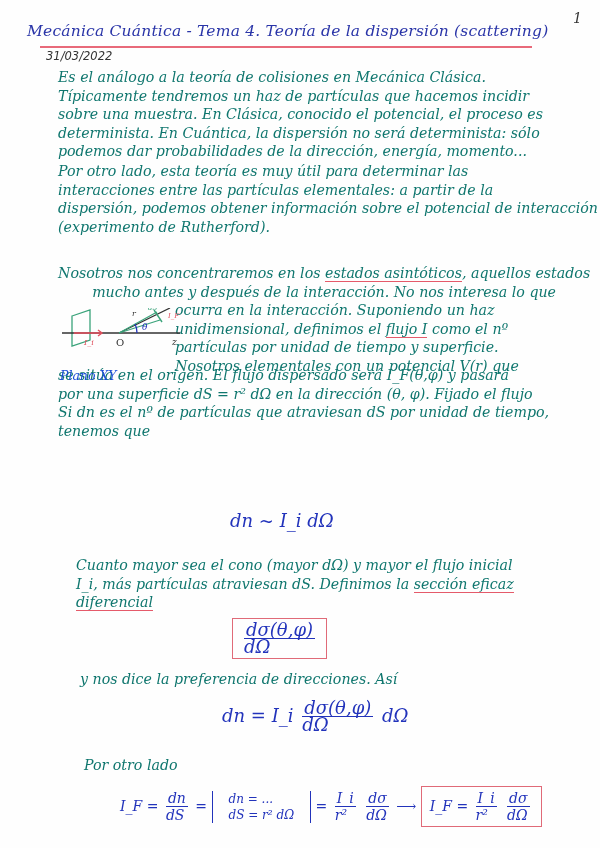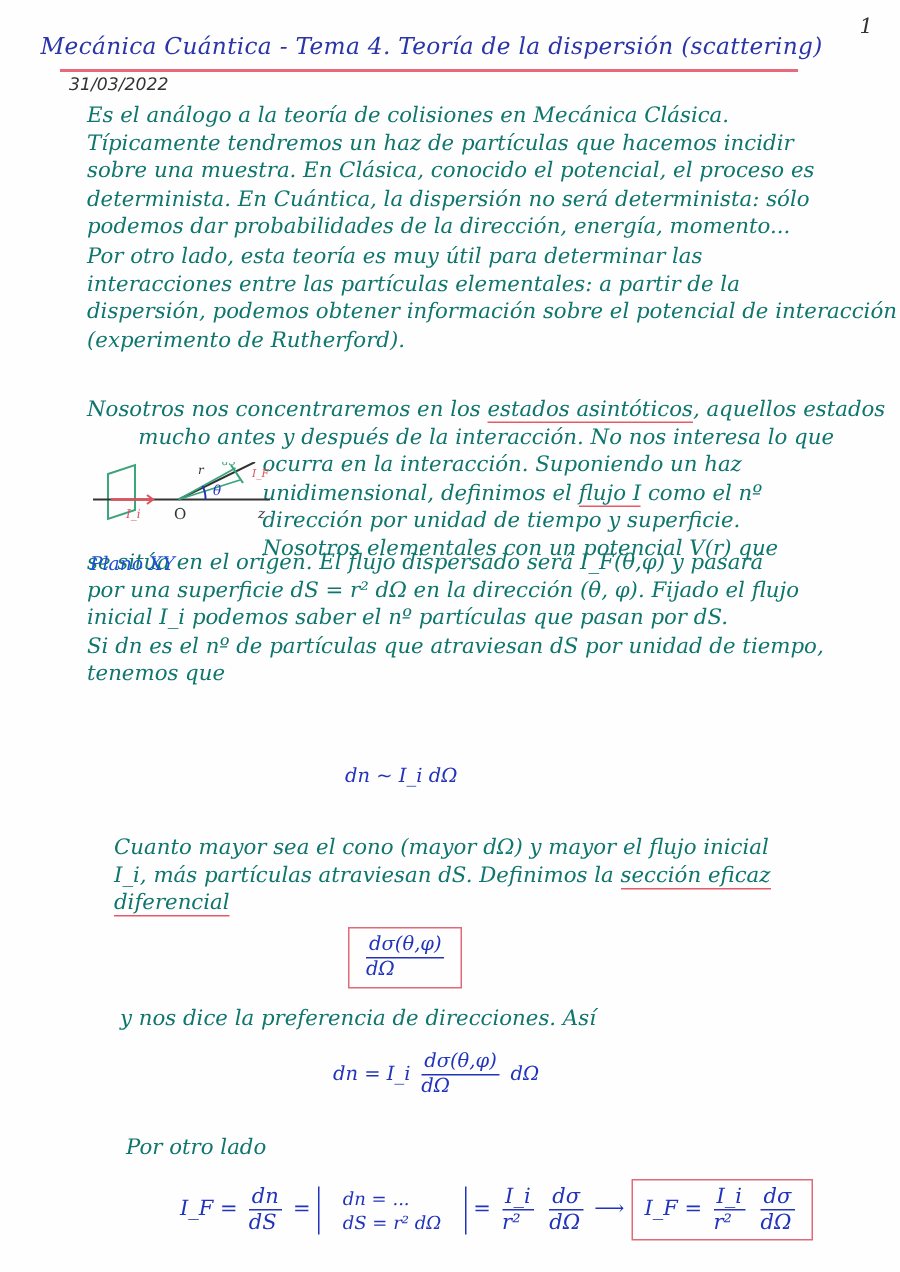--- a/index.html
+++ b/index.html
@@ -6,21 +6,21 @@
     body { width: 600px; height: 848px; position: relative; overflow: hidden;
            font-family: "DejaVu Serif", serif; color: #2233aa; }
     .page { position: absolute; left: 0; top: 0; width: 600px; height: 848px; background: #fefefe; }
     .pnum { position: absolute; right: 18px; top: 10px; font-size: 14px; color: #333; font-style: italic; }
     .title { position: absolute; left: 27px; top: 22px; font-size: 15.5px; font-style: italic; color: #2a35a8; white-space: nowrap; letter-spacing: 0.2px; }
     .title-rule { position: absolute; left: 40px; top: 46px; width: 492px; height: 2px; background: #e86a7a; }
     .date { position: absolute; left: 46px; top: 49px; font-size: 11.5px; color: #333; font-style: italic; font-family: "DejaVu Sans", sans-serif; text-align: center; }
     .lines { position: absolute; left: 58px; font-size: 14.2px; font-style: italic; color: #0f766e; line-height: 18.5px; }
     .lines div { white-space: nowrap; }
     .ul { border-bottom: 1.6px solid #e55a6a; }
-    .eq { position: absolute; font-style: italic; color: #2233bb; font-size: 13px; }
+    .eq { position: absolute; font-style: italic; color: #2233bb; font-size: 18px; }
     .frac { display: inline-flex; flex-direction: column; align-items: flex-start; vertical-align: middle; margin: 0 3px; }
     .frac .num { border-bottom: 1.2px solid #2233bb; padding: 0 2px; line-height: 16px; }
     .frac .den { line-height: 16px; }
     .box { border: 1.5px solid #e06a78; padding: 3px 8px; display: inline-block; }
     .diagram { position: absolute; left: 62px; top: 308px; width: 120px; height: 80px; }
     .plano { position: absolute; left: 60px; top: 368px; font-size: 12.5px; color: #1d4ed8; font-style: italic; }
     .bar { display: inline-block; border-left: 1.5px solid #2233bb; border-right: 1.5px solid #2233bb; padding: 0 16px; vertical-align: middle; line-height: 16px; font-size: 12px; }
   </style>
 </head>
 <body>
@@ -52,27 +52,26 @@
     <div>
       <span>Nosotros nos concentraremos en los </span><span class="ul">estados asintóticos</span><span>, aquellos estados</span>
     </div>
     <div>mucho antes y después de la interacción. No nos interesa lo que</div>
   </div>
   <div class="lines" style="top:301px; left:175px;">
     <div>ocurra en la interacción. Suponiendo un haz</div>
     <div>
       <span>unidimensional, definimos el </span><span class="ul">flujo I</span><span> como el nº</span>
     </div>
-    <div>dirección por unidad de tiempo y superficie.</div>
+    <div>partículas por unidad de tiempo y superficie.</div>
     <div>Nosotros elementales con un potencial V(r) que</div>
   </div>
   <div class="lines" style="top:366px;">
     <div>se sitúa en el origen. El flujo dispersado será I_F(θ,φ) y pasará</div>
     <div>por una superficie dS = r² dΩ en la dirección (θ, φ). Fijado el flujo</div>
-    <div>inicial I_i podemos saber el nº partículas que pasan por dS.</div>
     <div>Si dn es el nº de partículas que atraviesan dS por unidad de tiempo,</div>
     <div>tenemos que</div>
   </div>
 
   <svg class="diagram" viewBox="0 0 120 80">
     <g>
       <polygon points="10,8 28,2 28,32 10,38" fill="none" stroke="#3aa37a" stroke-width="1.3"></polygon>
     </g>
     <line x1="0" y1="25" x2="118" y2="25" stroke="#333" stroke-width="1.3"></line>
     <line x1="12" y1="25" x2="40" y2="25" stroke="#e0505e" stroke-width="1.6"></line>

